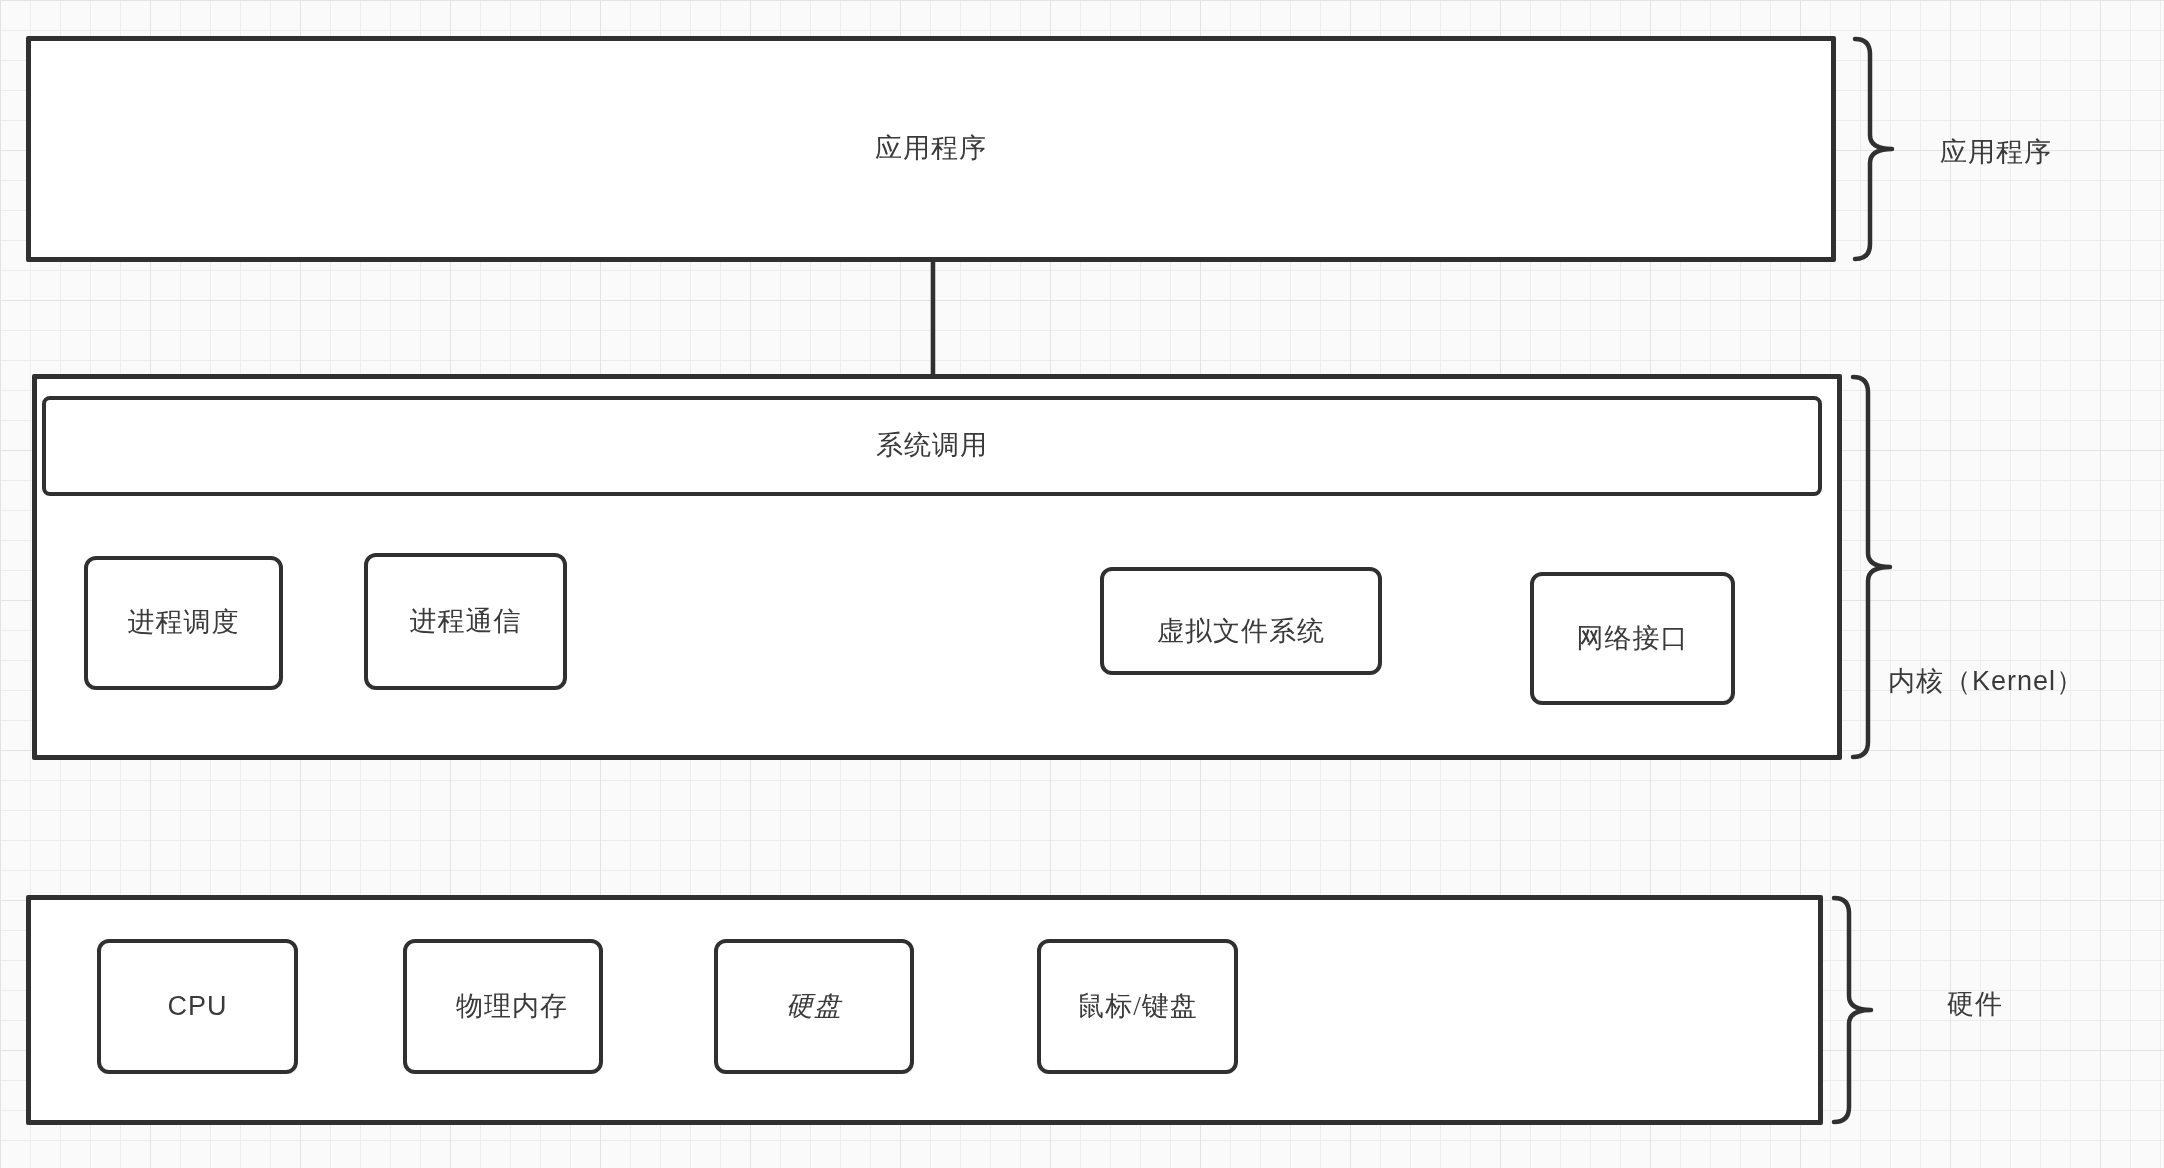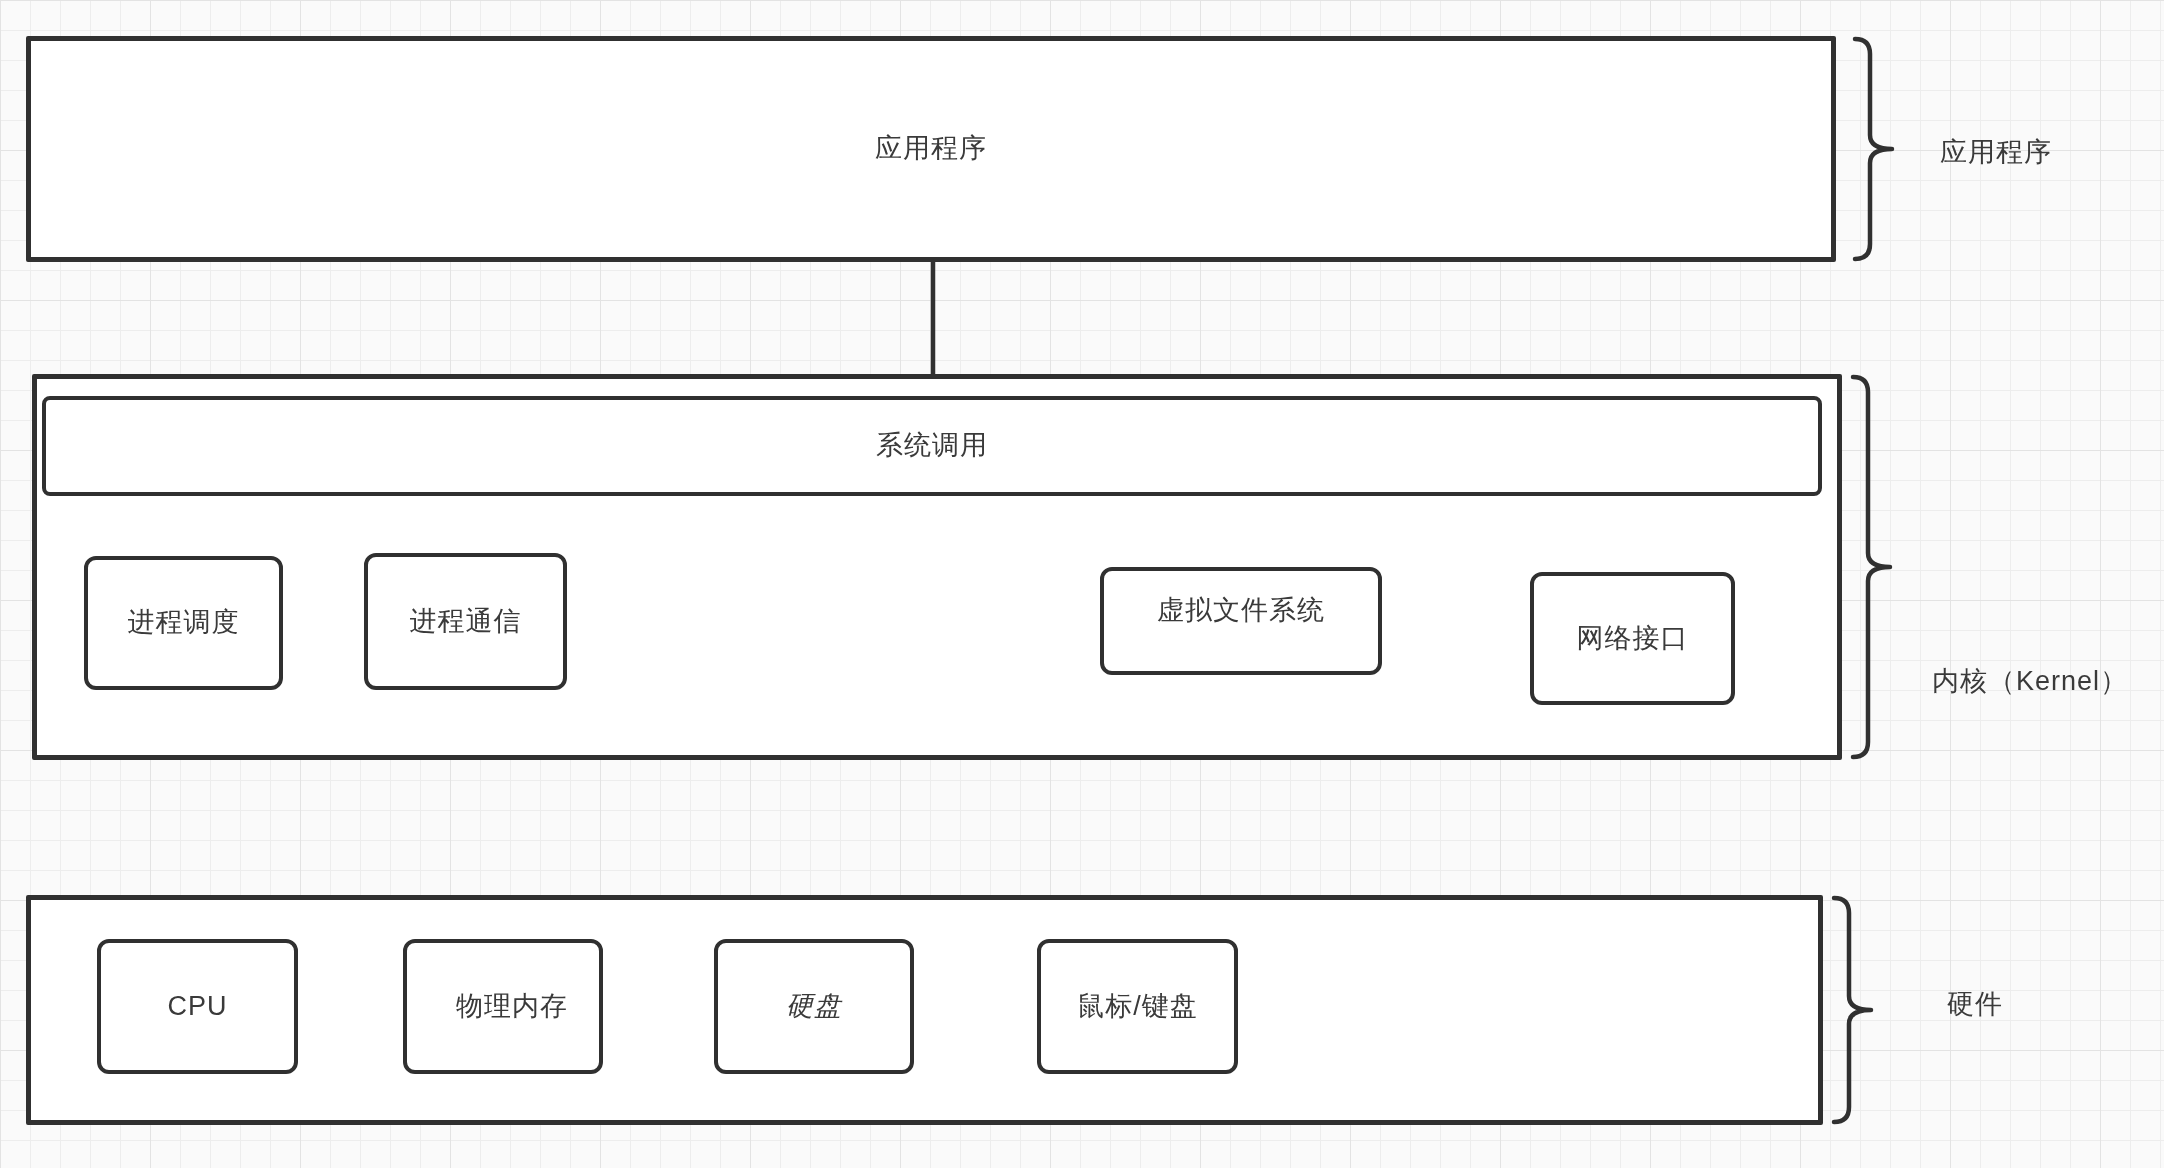--- a/index.html
+++ b/index.html
@@ -31,21 +31,21 @@
     border:4px solid var(--border);
     display:flex;align-items:center;justify-content:center;
     color:var(--text);
     font-size:27px;
     line-height:1.3;
     letter-spacing:1px;
   }
   .outer{border-width:5px;border-radius:2px;}
   .rounded{border-radius:12px;}
   .bar{border-radius:8px;}
-  .top-text{align-items:flex-start;padding-top:22px;}
+  .top-text{align-items:center;padding-top:22px;}
   .side-label{
     position:absolute;
     color:var(--text);
     font-size:27px;
     letter-spacing:1px;
     text-align:center;
     white-space:nowrap;
   }
   svg{position:absolute;overflow:visible;}
   .stroke{fill:none;stroke:var(--border);stroke-width:4.5;stroke-linecap:round;stroke-linejoin:round;}
@@ -88,31 +88,31 @@
 
   <div class="shape rounded" style="left:97px;top:939px;width:201px;height:135px;">
     <span>CPU</span>
   </div>
   <div class="shape rounded" style="left:403px;top:939px;width:200px;height:135px;padding-left:18px;">
     <span>物理内存</span>
   </div>
   <div class="shape rounded" style="left:714px;top:939px;width:200px;height:135px;font-style:italic;">
     <span>硬盘</span>
   </div>
-  <div class="shape rounded" style="left:1037px;top:939px;width:201px;height:135px;">
+  <div class="shape rounded" style="left:1037px;top:939px;width:201px;height:135px;font-family:Liberation Serif, serif;">
     <span>鼠标/键盘</span>
   </div>
 
   <svg style="left:1852px;top:36px;" width="48" height="226" viewBox="0 0 48 226">
     <path class="stroke" d="M3 3 Q18 3 18 18 L18 99 Q18 113 40 113 Q18 113 18 127 L18 208 Q18 223 3 223"></path>
   </svg>
   <svg style="left:1850px;top:374px;" width="48" height="386" viewBox="0 0 48 386">
     <path class="stroke" d="M3 3 Q18 3 18 18 L18 179 Q18 193 40 193 Q18 193 18 207 L18 368 Q18 383 3 383"></path>
   </svg>
   <svg style="left:1831px;top:895px;" width="48" height="230" viewBox="0 0 48 230">
     <path class="stroke" d="M3 3 Q18 3 18 18 L18 101 Q18 115 40 115 Q18 115 18 129 L18 212 Q18 227 3 227"></path>
   </svg>
 
   <div class="side-label" style="left:1906px;top:134px;width:180px;">应用程序</div>
-  <div class="side-label" style="left:1886px;top:663px;width:200px;margin-left:44px;">内核（Kernel）</div>
+  <div class="side-label" style="left:1886px;top:663px;width:200px;">内核（Kernel）</div>
   <div class="side-label" style="left:1885px;top:986px;width:180px;">硬件</div>
 
 </div>
 
 </body></html>

